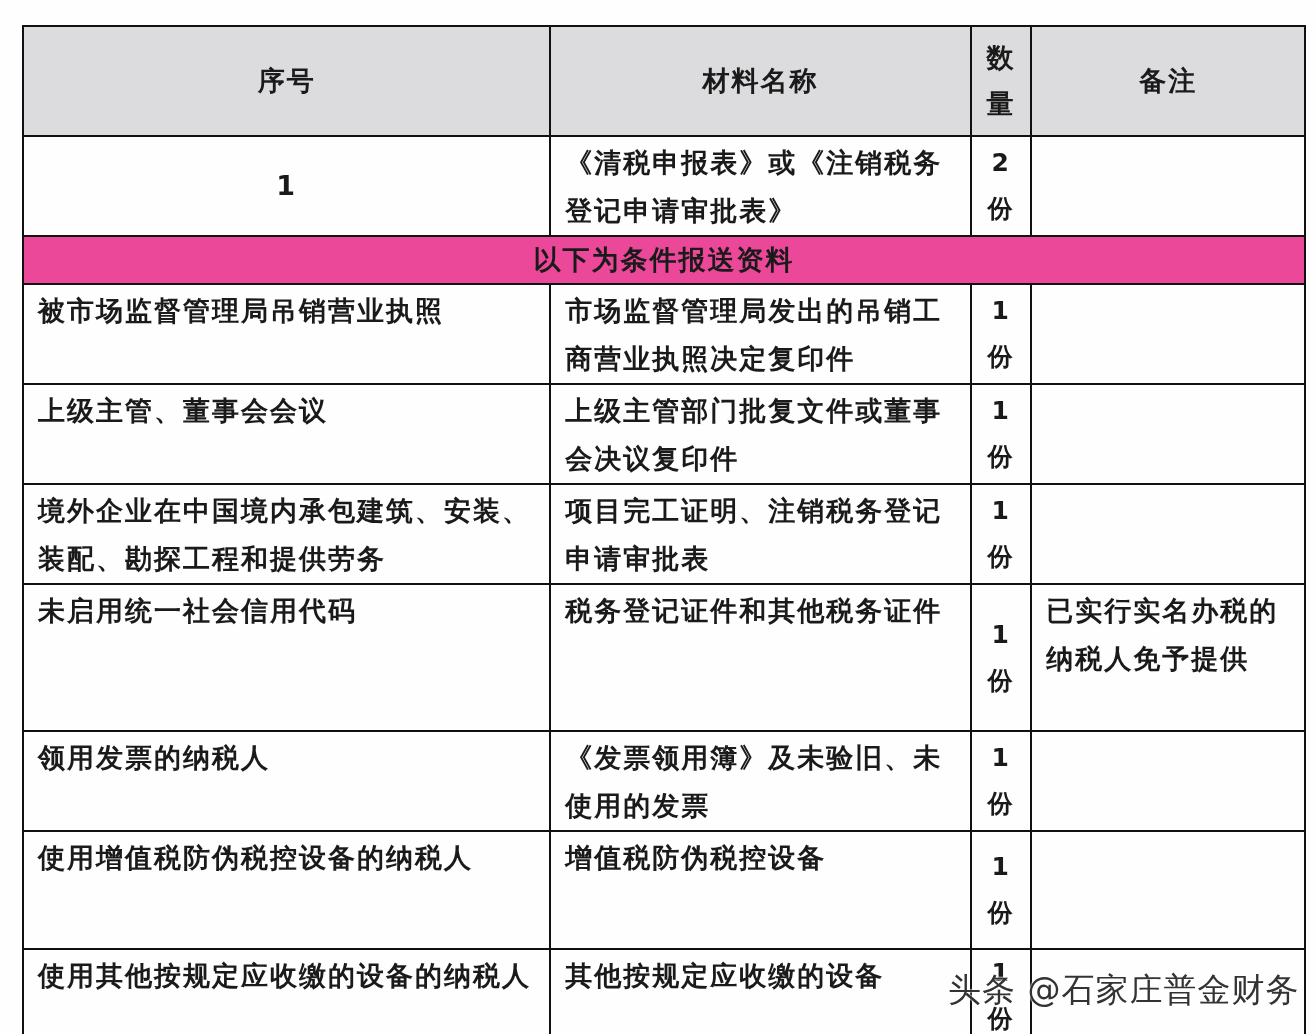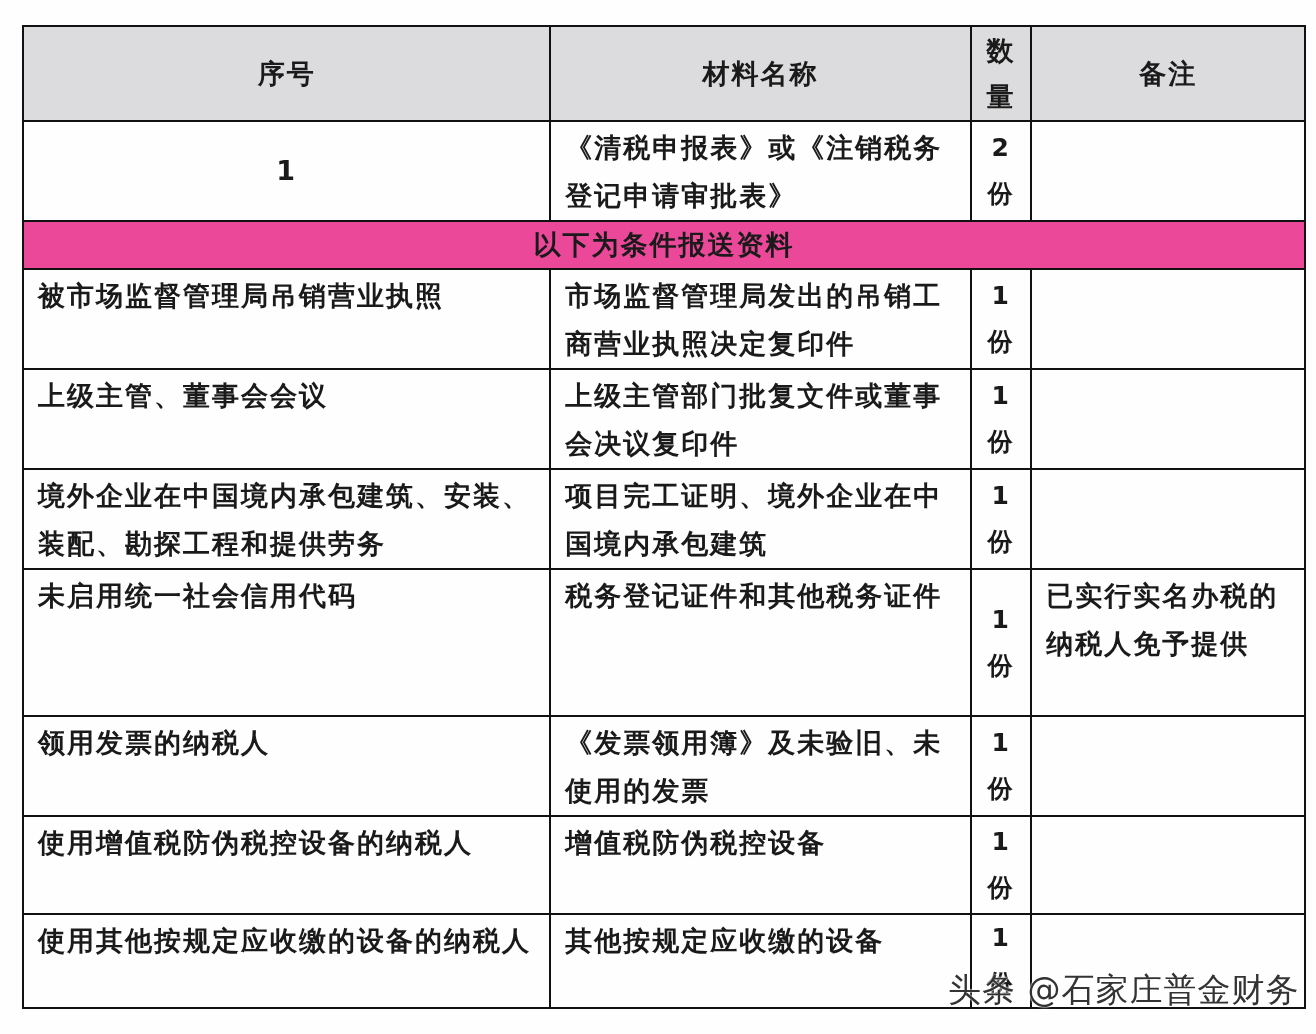--- a/index.html
+++ b/index.html
@@ -1,20 +1,20 @@
 <!DOCTYPE html>
 <html><head>
 <meta charset="utf-8">
 <style>
   html,body{margin:0;padding:0;background:#fefefe;}
   body{width:1316px;height:1034px;position:relative;overflow:hidden;font-family:"DejaVu Sans","Liberation Sans",sans-serif;color:#1a1a1a;}
   table{position:absolute;left:22px;top:25px;border-collapse:collapse;table-layout:fixed;width:1284px;}
   td,th{border:2.5px solid #111;padding:0;vertical-align:top;font-size:27px;font-weight:bold;line-height:48px;letter-spacing:2px;}
   th{background:#dcdbdd;text-align:center;vertical-align:middle;font-weight:bold;}
-  .hdr{height:95px;}
+  .hdr{height:110px;}
   .c1{width:524px;}.c2{width:418px;}.c3{width:60px;}.c4{width:272px;}
   .txt{padding:2px 3px 0 14px;}
   .qty{text-align:center;vertical-align:middle;line-height:46px;font-size:25px;}
   .qtyhead{line-height:46px;}
   .sub{background:#ec4899;text-align:center;height:46px;line-height:46px;}
   .center{text-align:center;vertical-align:middle;}
   .wm{position:absolute;left:948px;top:968px;font-size:33px;color:#333;font-weight:normal;text-shadow:0 0 2px #fff,0 0 2px #fff;letter-spacing:1px;}
 </style>
 </head>
 <body>
@@ -49,37 +49,37 @@
     <td class="txt"></td>
   </tr>
   <tr style="height:98px">
     <td class="txt">上级主管、董事会会议</td>
     <td class="txt">上级主管部门批复文件或董事会决议复印件</td>
     <td class="qty"><span>1</span><br><span>份</span></td>
     <td class="txt"></td>
   </tr>
   <tr style="height:98px">
     <td class="txt">境外企业在中国境内承包建筑、安装、装配、勘探工程和提供劳务</td>
-    <td class="txt">项目完工证明、境外企业在中国境内承包建筑</td>
+    <td class="txt">项目完工证明、注销税务登记申请审批表</td>
     <td class="qty"><span>1</span><br><span>份</span></td>
     <td class="txt"></td>
   </tr>
   <tr style="height:147px">
     <td class="txt">未启用统一社会信用代码</td>
     <td class="txt">税务登记证件和其他税务证件</td>
     <td class="qty"><span>1</span><br><span>份</span></td>
     <td class="txt">已实行实名办税的纳税人免予提供</td>
   </tr>
   <tr style="height:98px">
     <td class="txt">领用发票的纳税人</td>
     <td class="txt">《发票领用簿》及未验旧、未使用的发票</td>
     <td class="qty"><span>1</span><br><span>份</span></td>
     <td class="txt"></td>
   </tr>
-  <tr style="height:98px">
+  <tr style="height:118px">
     <td class="txt">使用增值税防伪税控设备的纳税人</td>
     <td class="txt">增值税防伪税控设备</td>
     <td class="qty"><span>1</span><br><span>份</span></td>
     <td class="txt"></td>
   </tr>
   <tr style="height:80px">
     <td class="txt">使用其他按规定应收缴的设备的纳税人</td>
     <td class="txt">其他按规定应收缴的设备</td>
     <td class="qty"><span>1</span><br><span>份</span></td>
     <td class="txt"></td>

